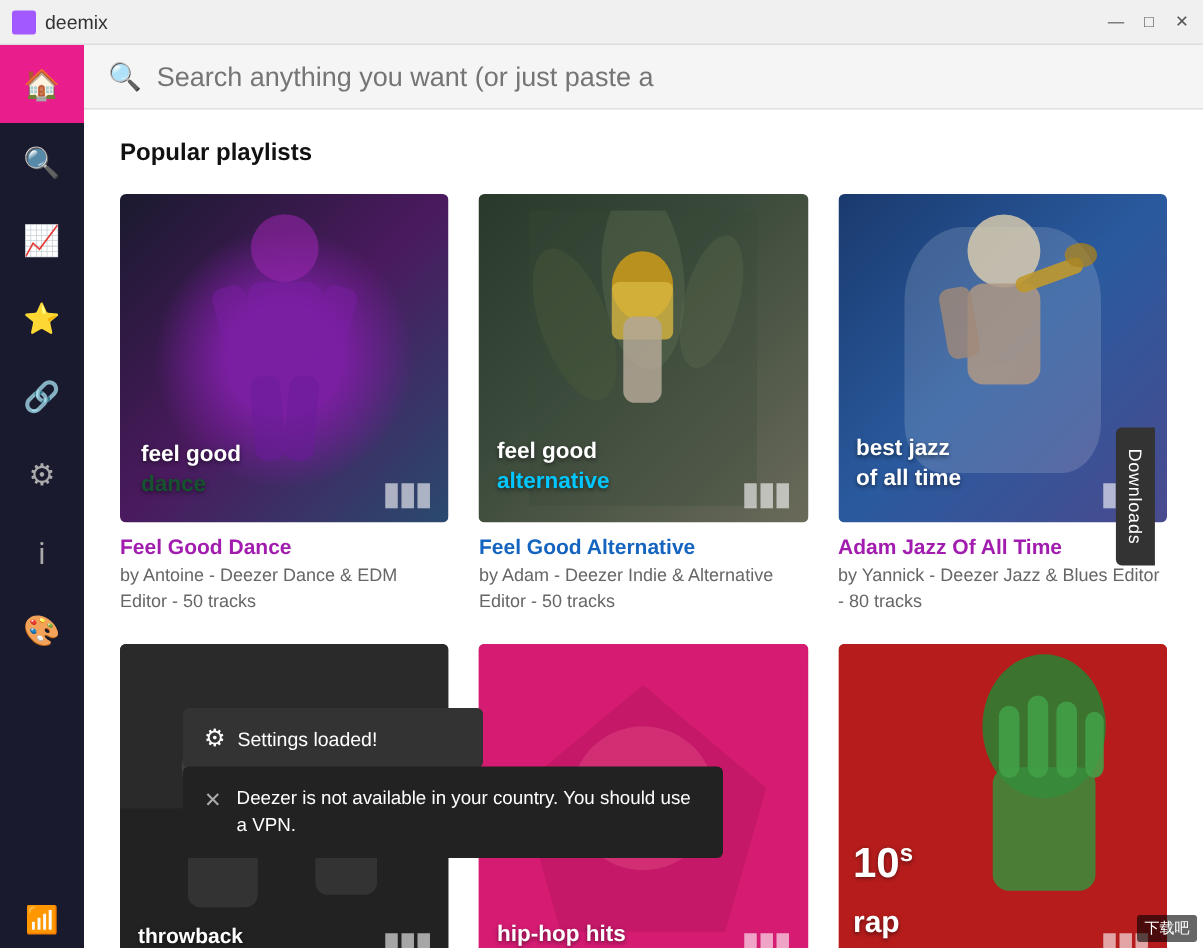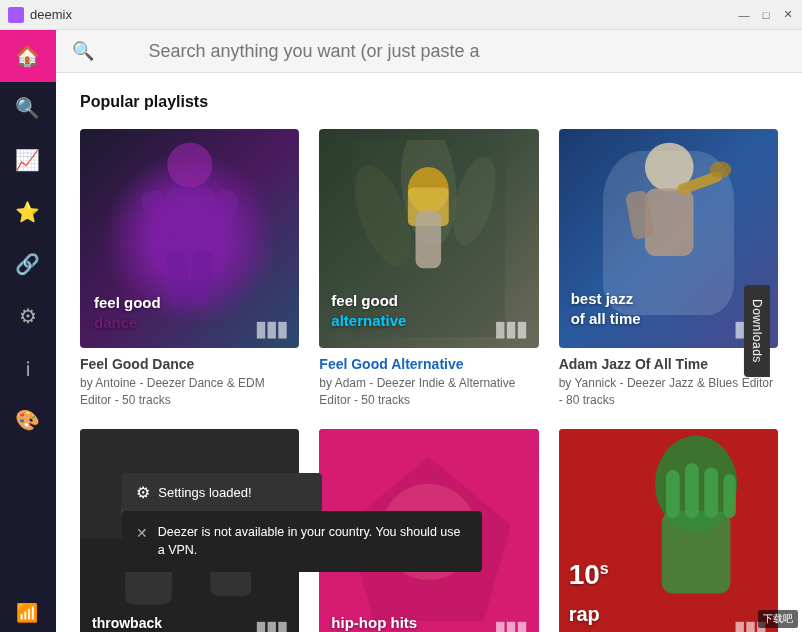--- a/index.html
+++ b/index.html
@@ -115,21 +115,20 @@
       color: #999;
       font-size: 18px;
     }
     .search-input {
       border: none;
       background: transparent;
       font-size: 18px;
       color: #aaa;
       width: 100%;
       outline: none;
-      margin-left: 44px;
     }
 
     
     .content-area {
       flex: 1;
       overflow-y: auto;
       padding: 20px 24px;
       background: #fff;
     }
     .section-title {
@@ -173,21 +172,21 @@
     .bars-icon {
       position: absolute;
       bottom: 10px;
       right: 10px;
       color: rgba(255,255,255,0.6);
       font-size: 14px;
     }
     .playlist-name {
       font-size: 14px;
       font-weight: 600;
-      color: #404040;
+      color: #a21caf;
       margin-bottom: 3px;
     }
     .playlist-name.blue {
       color: #1565c0;
     }
     .playlist-meta {
       font-size: 12px;
       color: #666;
       line-height: 1.4;
     }
@@ -400,21 +399,21 @@
               <svg width="60%" height="80%" viewBox="0 0 100 140" style="position:absolute;top:5%;left:20%;opacity:0.7">
                 <ellipse cx="50" cy="20" rx="18" ry="18" fill="#9c27b0" opacity="0.8"></ellipse>
                 <rect x="30" y="38" width="40" height="50" rx="8" fill="#7b1fa2" opacity="0.8"></rect>
                 <rect x="15" y="40" width="18" height="40" rx="6" fill="#7b1fa2" opacity="0.7" transform="rotate(-15,24,60)"></rect>
                 <rect x="67" y="40" width="18" height="40" rx="6" fill="#7b1fa2" opacity="0.7" transform="rotate(15,76,60)"></rect>
                 <rect x="33" y="88" width="16" height="45" rx="6" fill="#6a1b9a" opacity="0.8" transform="rotate(-5,41,110)"></rect>
                 <rect x="51" y="88" width="16" height="45" rx="6" fill="#6a1b9a" opacity="0.8" transform="rotate(5,59,110)"></rect>
               </svg>
             </div>
             <div class="playlist-overlay-text">
-              feel good<br><span class="highlight-yellow" style="color:#701a75">dance</span>
+              feel good<br><span class="highlight-yellow" style="color:#14532d">dance</span>
             </div>
             <span class="bars-icon">▊▊▊</span>
           </div>
           <div class="playlist-name">Feel Good Dance</div>
           <div class="playlist-meta">by Antoine - Deezer Dance &amp; EDM Editor - 50 tracks</div>
         </div>
 
         <div class="playlist-card">
           <div class="playlist-thumbnail">
             <div class="thumb-alt">

